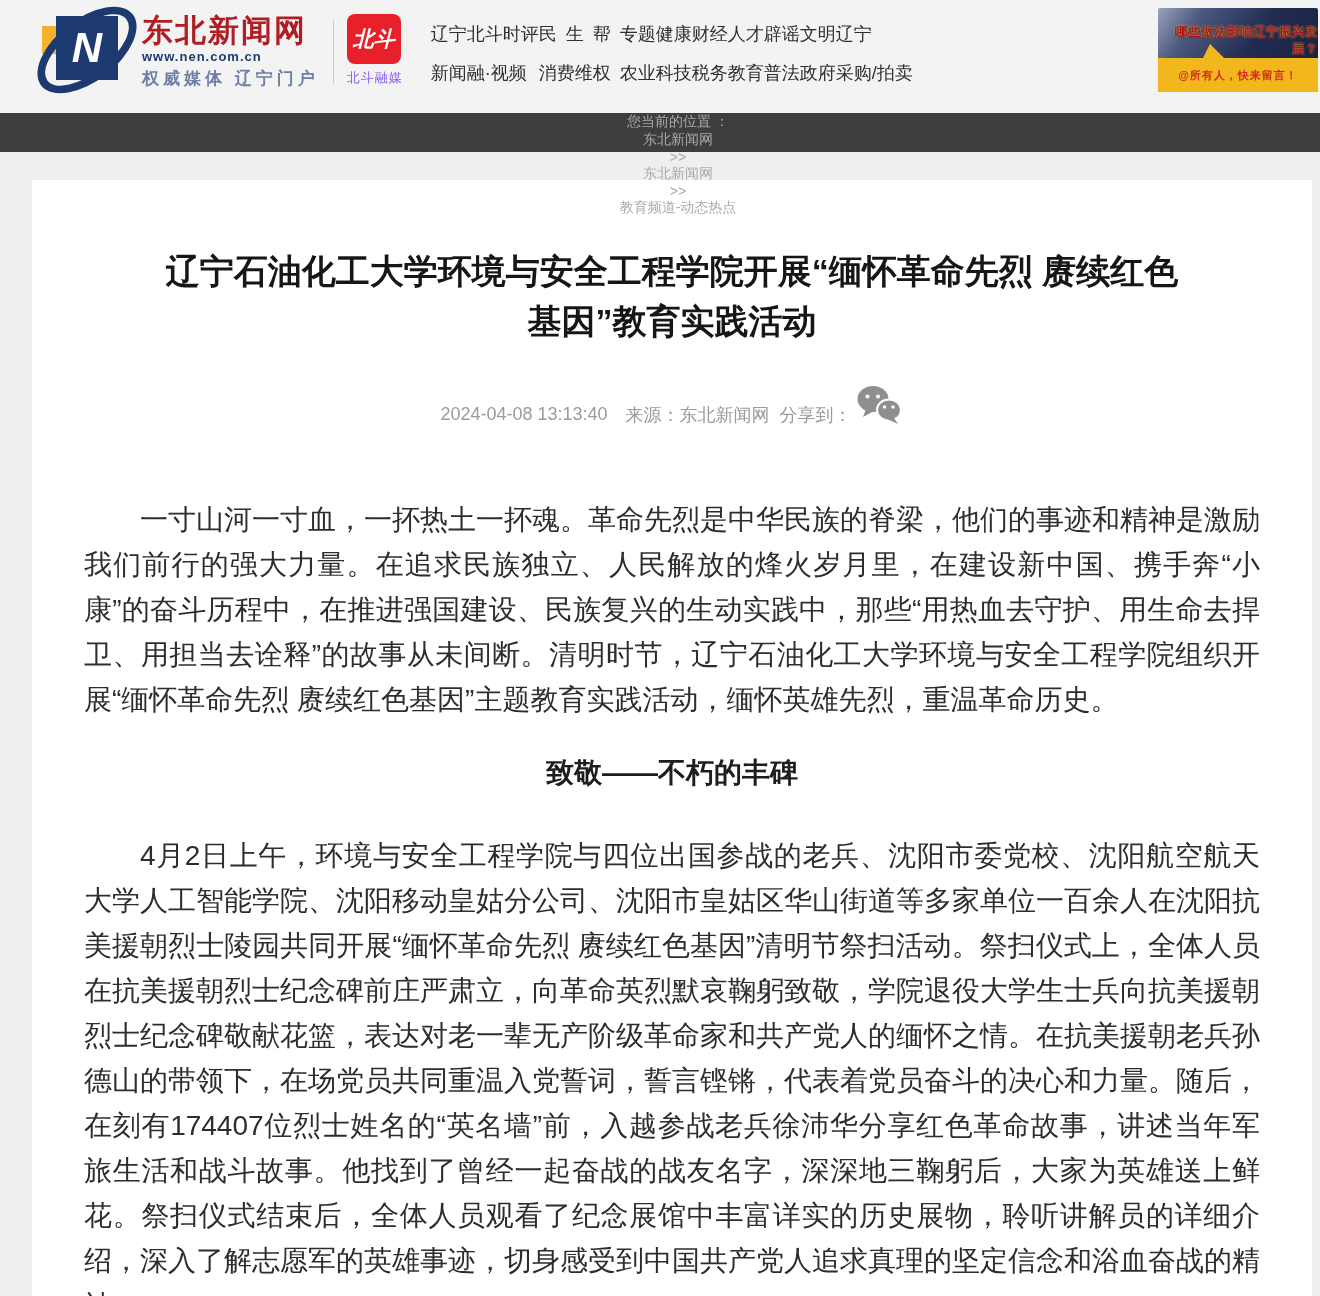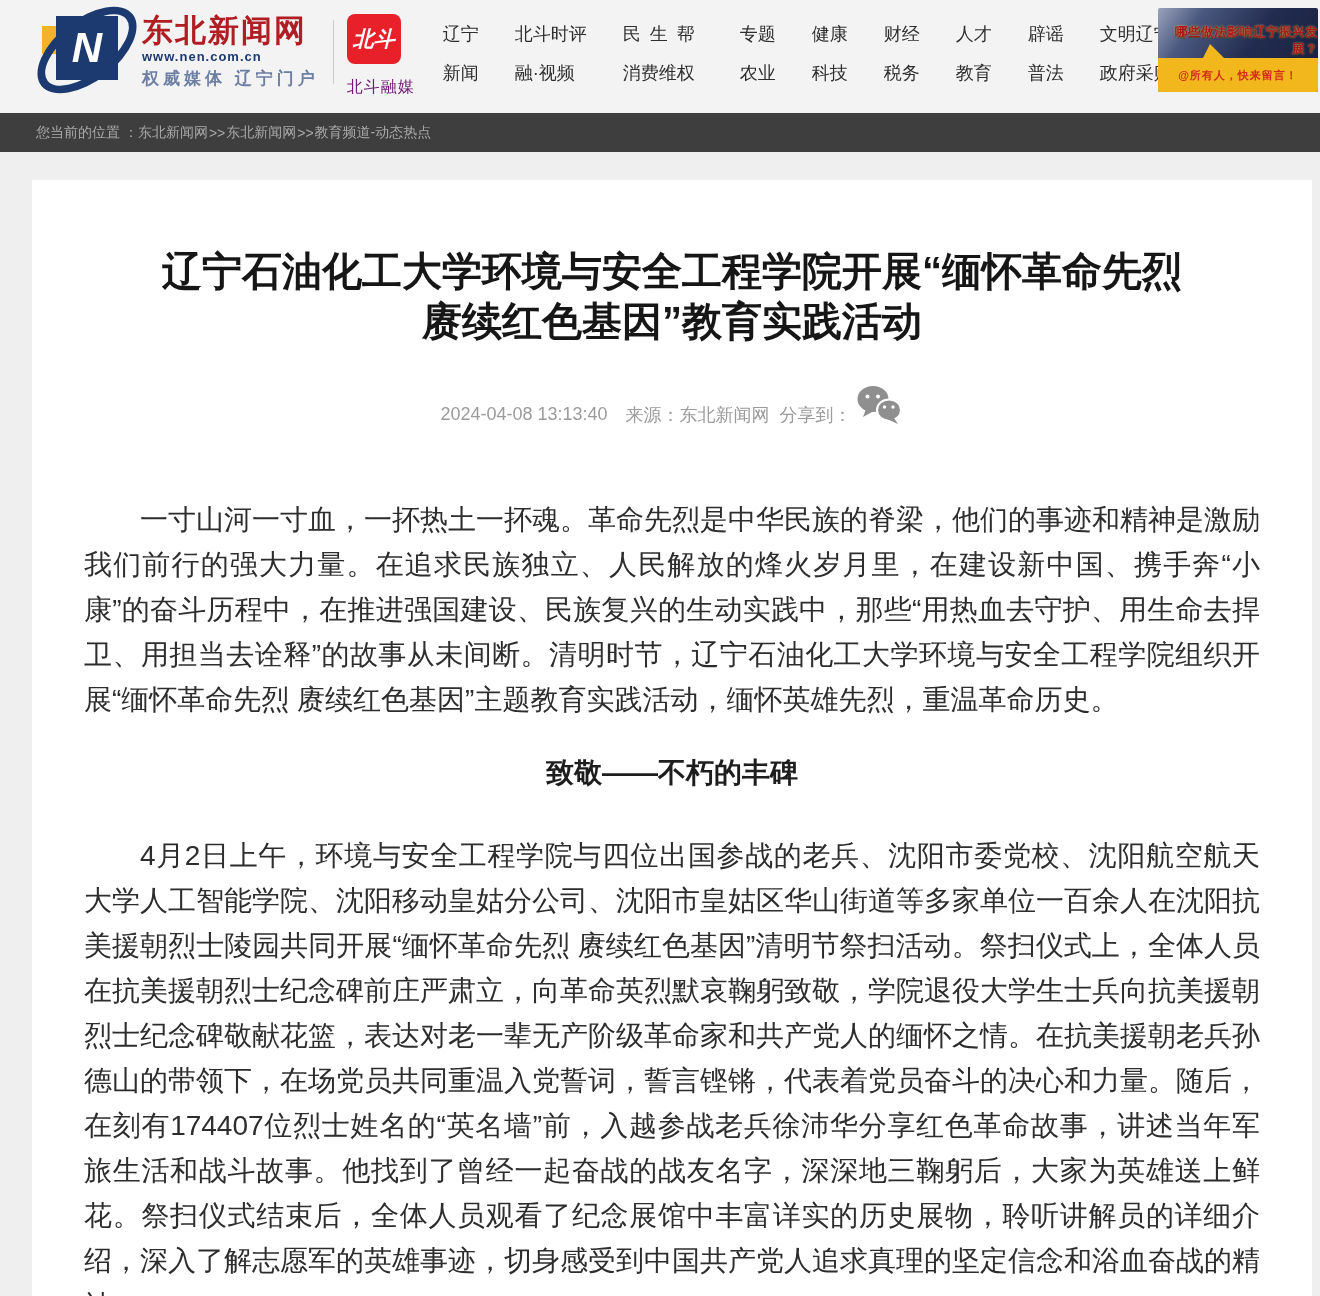--- a/index.html
+++ b/index.html
@@ -19,50 +19,50 @@
                border:8px solid #1d3a70; border-radius:50%; transform:rotate(-38deg); }
   .logo-text { margin-left:8px; padding-top:4px; }
   .site-name { color:#b01e23; font-size:31px; font-weight:bold; letter-spacing:2px; line-height:34px; }
   .site-url { color:#1d3a70; font-size:13px; font-weight:bold; letter-spacing:1px; margin-top:1px; }
   .site-slogan { color:#6d7fa3; font-size:17px; font-weight:bold; letter-spacing:4px; margin-top:3px; }
   .header-divider { width:1px; height:64px; background:#c9c9c9; margin:10px 13px 0 14px; }
   .beidou { padding-top:4px; text-align:right; cursor:pointer; }
   .beidou-square { width:54px; height:50px; background:#e8202a; border-radius:8px; color:#fff;
                    font-size:21px; font-weight:bold; font-style:italic;
                    display:flex; align-items:center; justify-content:center; }
-  .beidou-caption { font-size:16px; color:#701a75; margin-top:13px; letter-spacing:1px; }
+  .beidou-caption { font-size:13px; color:#8b5cf6; margin-top:5px; letter-spacing:1px; }
 
-  .main-nav { display:flex; gap:36px; margin-left:28px; padding-top:12px; }
+  .main-nav { display:flex; margin-left:28px; padding-top:12px; }
   .nav-col { display:flex; flex-direction:column; gap:15px; }
   .nav-link { font-size:18px; color:#2e2e2e; white-space:nowrap; cursor:pointer; }
   .nav-spaced { letter-spacing:9px; }
 
   .banner { position:absolute; right:2px; top:8px; width:160px; height:84px;
             background:linear-gradient(125deg,#9aa3bd 0%,#4a577e 22%,#222c50 55%,#171f3c 100%);
             border-radius:2px; overflow:hidden; cursor:pointer; }
   .banner-line1 { position:absolute; top:16px; width:100%; text-align:right; font-size:12.5px;
                   font-weight:bold; color:#a5171c; letter-spacing:.5px;
                   text-shadow:0 0 2px #e9c25c, 0 1px 1px rgba(0,0,0,.6); }
   .banner-bubble { position:absolute; left:0; right:0; bottom:0; height:34px; background:#f3b71e; }
   .banner-tail { position:absolute; left:44px; bottom:32px; width:0; height:0;
                  border-left:8px solid transparent; border-right:16px solid transparent;
                  border-bottom:16px solid #f3b71e; }
   .banner-line2 { position:absolute; left:0; right:0; bottom:9px; text-align:center;
                   font-size:11px; font-weight:bold; color:#d3291f; letter-spacing:1px; }
 
   
   .breadcrumb-bar { height:39px; background:#3e3e3e; display:flex; align-items:center;
-                    padding-left:36px; font-size:14px; color:#a9a9a9; }
+                    padding-left:36px; font-size:14px; color:#a9a9a9;flex-direction:column; }
   .crumb-link { color:#a9a9a9; cursor:pointer; }
   .crumb-sep { margin:0 1px; }
 
   
   .page { padding-top:28px; }
   .panel { width:1280px; margin-left:32px; background:#fff; padding:66px 52px 80px; min-height:1100px; }
-  .article-title { max-width:1045px; margin:0 auto; text-align:center; font-size:40px;
+  .article-title { max-width:1045px; margin:0 auto; text-align:center; font-size:34px;
                    line-height:50px; color:#161616; font-weight:bold; }
   .article-meta { margin-top:46px; display:flex; justify-content:center; align-items:center;
                   font-size:18px; color:#9b9b9b; }
   .meta-date { margin-right:18px; }
   .meta-share { margin-left:10px; }
   .wechat { margin-left:4px; position:relative; top:-7px; cursor:pointer; }
   .article-body { margin-top:60px; font-size:28px; line-height:45px; color:#2d2d2d; text-align:justify; }
   .article-body p { text-indent:2em; }
   .article-sub { text-align:center; font-size:28px; font-weight:bold; color:#1d1d1d;
                  margin:28px 0 38px; text-indent:0; }

